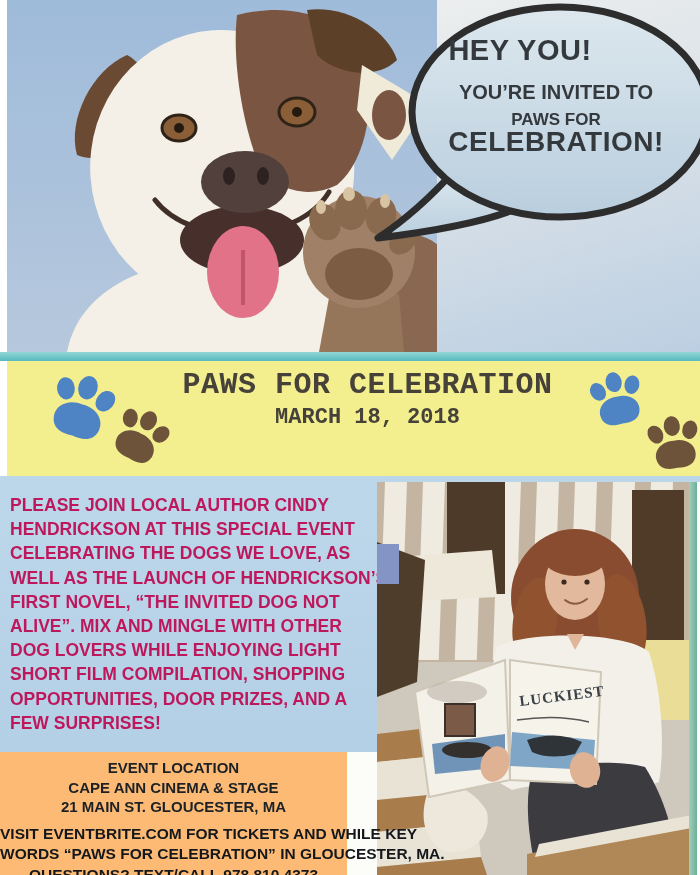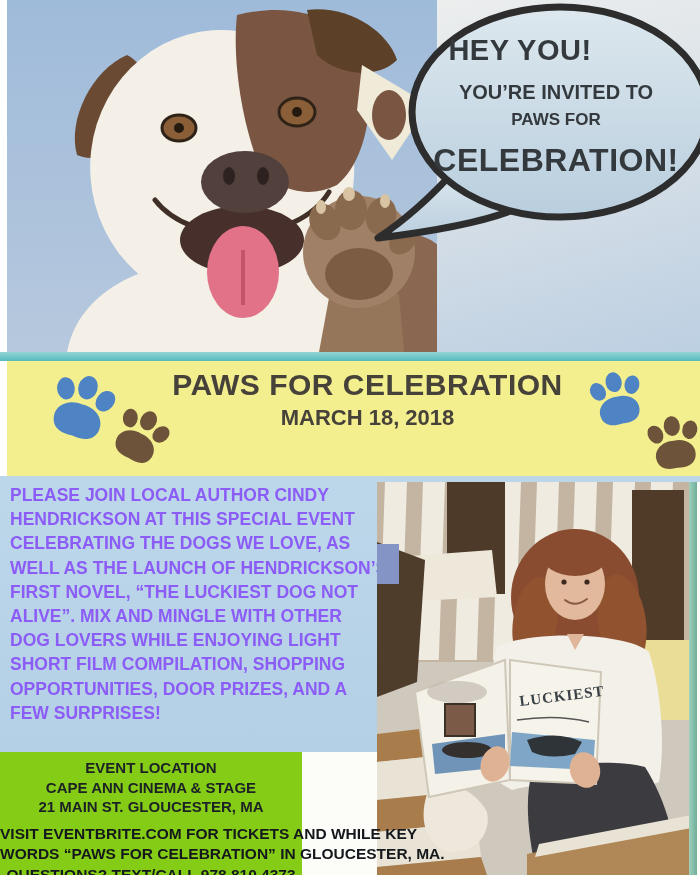--- a/index.html
+++ b/index.html
@@ -10,47 +10,47 @@
   .top{position:absolute;left:0;top:0;width:656px;height:352px;background:#ffffff;}
   .top-right-bg{position:absolute;left:437px;top:0;width:263px;height:352px;
     background:linear-gradient(165deg,#eceeee 0%,#dbe2e8 40%,#bccfe2 100%);}
   .dog-photo{position:absolute;left:7px;top:0;width:430px;height:352px;display:block;}
   .bubble-svg{position:absolute;left:360px;top:0;width:340px;height:255px;display:block;}
   .bubble-text{position:absolute;left:425px;top:36px;width:262px;text-align:center;
     color:#33393d;line-height:1;}
   .bubble-line1{font-size:29px;font-weight:bold;transform:translateX(-36px);letter-spacing:.5px;}
   .bubble-line2{font-size:20px;font-weight:bold;margin-top:17px;}
   .bubble-line3{font-size:17px;font-weight:bold;margin-top:9px;}
-  .bubble-line4{font-size:32px;font-weight:bold;margin-top:16px;letter-spacing:.5px;}
+  .bubble-line4{font-size:28px;font-weight:bold;margin-top:0;letter-spacing:.5px;}
 
   
   .teal-strip{position:absolute;left:0;top:352px;width:700px;height:9px;
     background:linear-gradient(180deg,#93d6d4,#57bac0);}
 
   
-  .banner{position:absolute;left:7px;top:361px;width:693px;height:115px;background:#f3ee8e;overflow:hidden;}
+  .banner{position:absolute;left:7px;top:361px;width:693px;height:115px;background:#f3ee8e;overflow:hidden;font-family:Liberation Mono, monospace;}
   .banner-textblock{position:absolute;left:0;top:0;width:100%;text-align:center;padding-left:28px;
     box-sizing:border-box;color:#46423a;}
   .banner-title{font-size:30px;font-weight:bold;margin-top:7px;letter-spacing:.5px;}
   .banner-date{font-size:22px;font-weight:bold;margin-top:3px;}
   .banner-time{font-size:22px;font-weight:bold;margin-top:2px;}
   .price-gap{display:inline-block;width:26px;}
   .paw{position:absolute;display:block;}
   .paw-blue{color:#4e83c4;}
   .paw-brown{color:#6d5339;}
 
   
   .main{position:absolute;left:0;top:476px;width:700px;height:399px;background:#fcfcf9;}
   .blue-top-sliver{position:absolute;left:0;top:0;width:700px;height:6px;background:#bcd6e9;}
   .blue-panel{position:absolute;left:0;top:0;width:380px;height:276px;
     background:linear-gradient(180deg,#bdd7ea,#b4d0e6);}
-  .body-text{position:absolute;left:10px;top:7px;width:368px;color:#8b5cf6;}
+  .body-text{position:absolute;left:10px;top:17px;width:368px;color:#be185d;}
   .body-text .bline{font-size:17.5px;font-weight:bold;line-height:24.2px;white-space:nowrap;}
   .woman-photo{position:absolute;left:377px;top:6px;width:320px;height:393px;display:block;}
-  .white-box{position:absolute;left:0;top:276px;width:302px;height:123px;background:#84cc16;
+  .white-box{position:absolute;left:0;top:276px;width:347px;height:123px;background:#fdba74;
     text-align:center;color:#1c2126;}
   .loc-line{font-size:15px;font-weight:bold;line-height:19.5px;}
   .loc-block{padding-top:6px;}
   .tix-block{margin-top:7px;color:#14181c;}
   .tix-line{font-size:15.5px;font-weight:bold;line-height:20.5px;white-space:nowrap;text-align:center;}
 </style>
 </head>
 <body>
 
 <div class="flyer">
@@ -158,21 +158,21 @@
 
   <div class="main">
     <div class="blue-top-sliver"></div>
     <div class="blue-panel"></div>
 
     <div class="body-text">
       <div class="bline">PLEASE JOIN LOCAL AUTHOR CINDY</div>
       <div class="bline">HENDRICKSON AT THIS SPECIAL EVENT</div>
       <div class="bline">CELEBRATING THE DOGS WE LOVE, AS</div>
       <div class="bline">WELL AS THE LAUNCH OF HENDRICKSON’S</div>
-      <div class="bline">FIRST NOVEL, “THE LUCKIEST DOG NOT</div>
+      <div class="bline">FIRST NOVEL, “THE INVITED DOG NOT</div>
       <div class="bline">ALIVE”.  MIX AND MINGLE WITH OTHER</div>
       <div class="bline">DOG LOVERS WHILE ENJOYING LIGHT</div>
       <div class="bline">SHORT FILM COMPILATION, SHOPPING</div>
       <div class="bline">OPPORTUNITIES, DOOR PRIZES, AND A</div>
       <div class="bline">FEW SURPRISES!</div>
     </div>
 
     <svg class="woman-photo" viewBox="0 0 320 393">
       <defs>
         <linearGradient id="tealGrad" x1="0" y1="0" x2="1" y2="0">

